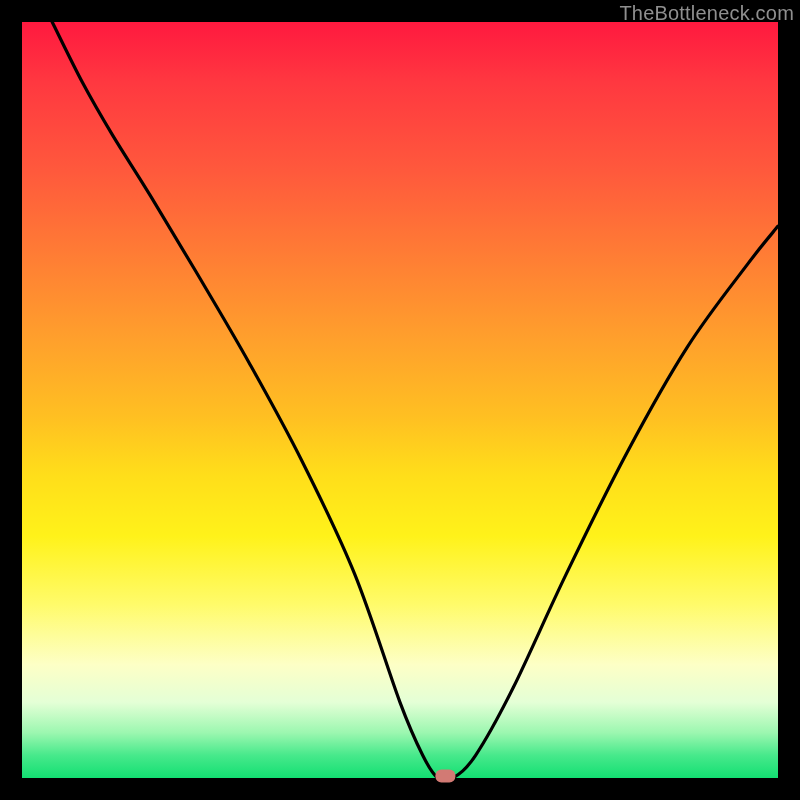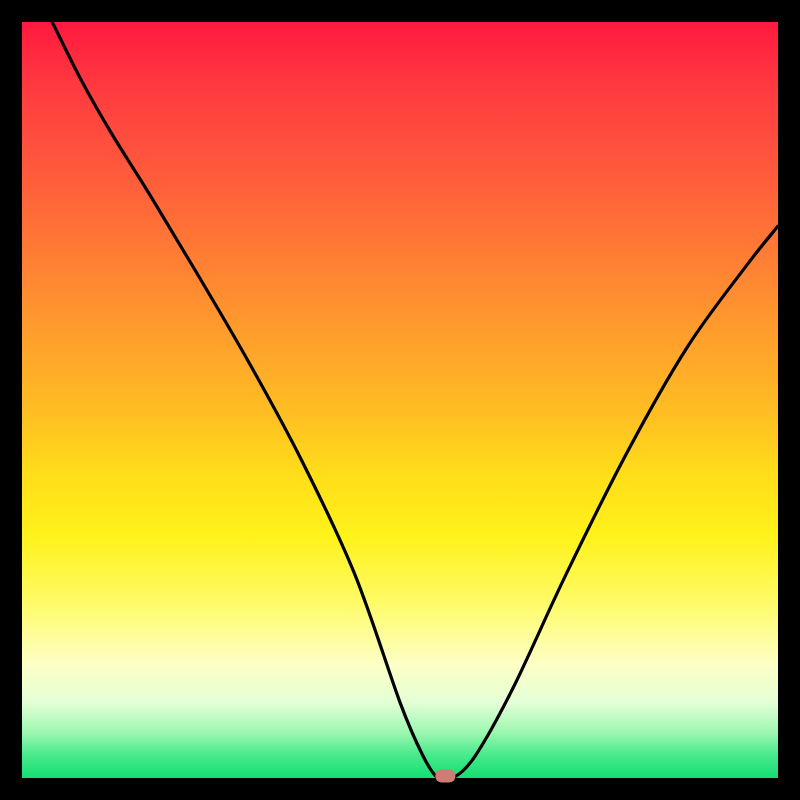--- a/index.html
+++ b/index.html
@@ -70,20 +70,21 @@
   .marker {
     fill: #d27a74;
     stroke: none;
   }
 </style>
 </head>
 <body>
 
 <div class="frame">
 
+  <div class="watermark">TheBottleneck.com</div>
 
   <div class="plot-area">
     <svg class="curve-layer" viewBox="0 0 756 756" preserveAspectRatio="none">
       <path id="bottleneck-path" class="curve" d="M 30.2 0.0 C 35.3 10.1, 50.4 41.6, 60.5 60.5 C 70.6 79.4, 79.4 94.5, 90.7 113.4 C 102.1 132.3, 114.7 151.2, 128.5 173.9 C 142.4 196.6, 157.5 221.8, 173.9 249.5 C 190.3 277.2, 209.2 308.7, 226.8 340.2 C 244.4 371.7, 262.1 403.2, 279.7 438.5 C 297.4 473.8, 316.3 511.6, 332.6 551.9 C 349.0 592.2, 366.7 650.2, 378.0 680.4 C 389.3 710.6, 394.4 720.7, 400.7 733.3 C 407.0 745.9, 410.8 752.2, 415.8 756.0 C 420.8 759.8, 424.6 759.8, 430.9 756.0 C 437.2 752.2, 443.5 748.4, 453.6 733.3 C 463.7 718.2, 476.3 695.5, 491.4 665.3 C 506.5 635.0, 525.4 590.9, 544.3 551.9 C 563.2 512.8, 584.6 468.7, 604.8 430.9 C 625.0 393.1, 645.1 356.6, 665.3 325.1 C 685.4 293.6, 710.6 262.1, 725.8 241.9 C 740.9 221.8, 751.0 210.4, 756.0 204.1"></path>
       <rect id="min-marker" class="marker" rx="6" ry="6" x="413.4" y="747.5" width="20" height="13" fill="#d27a74"></rect>
     </svg>
   </div>
 
 </div>
 

